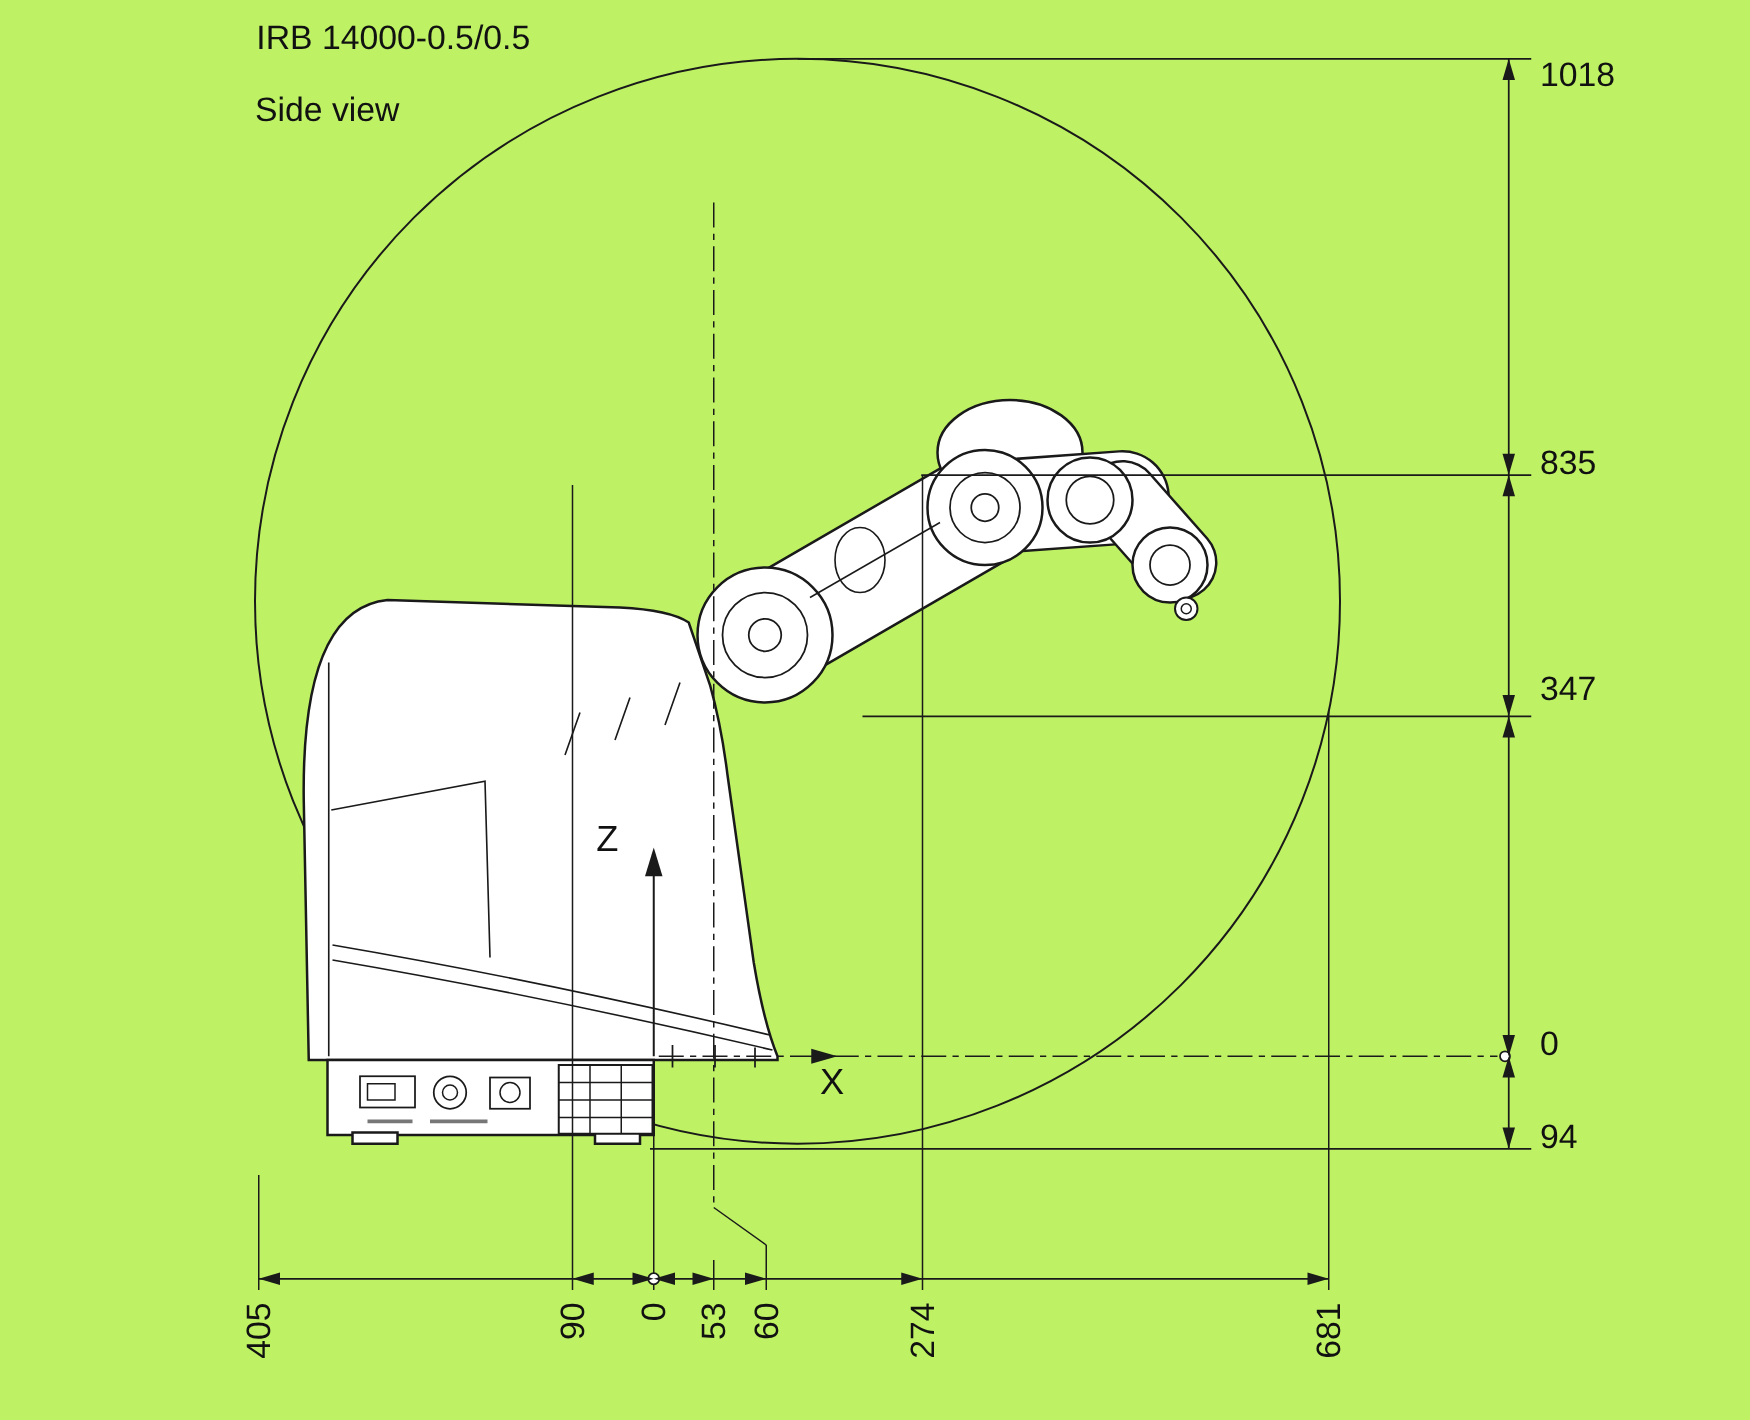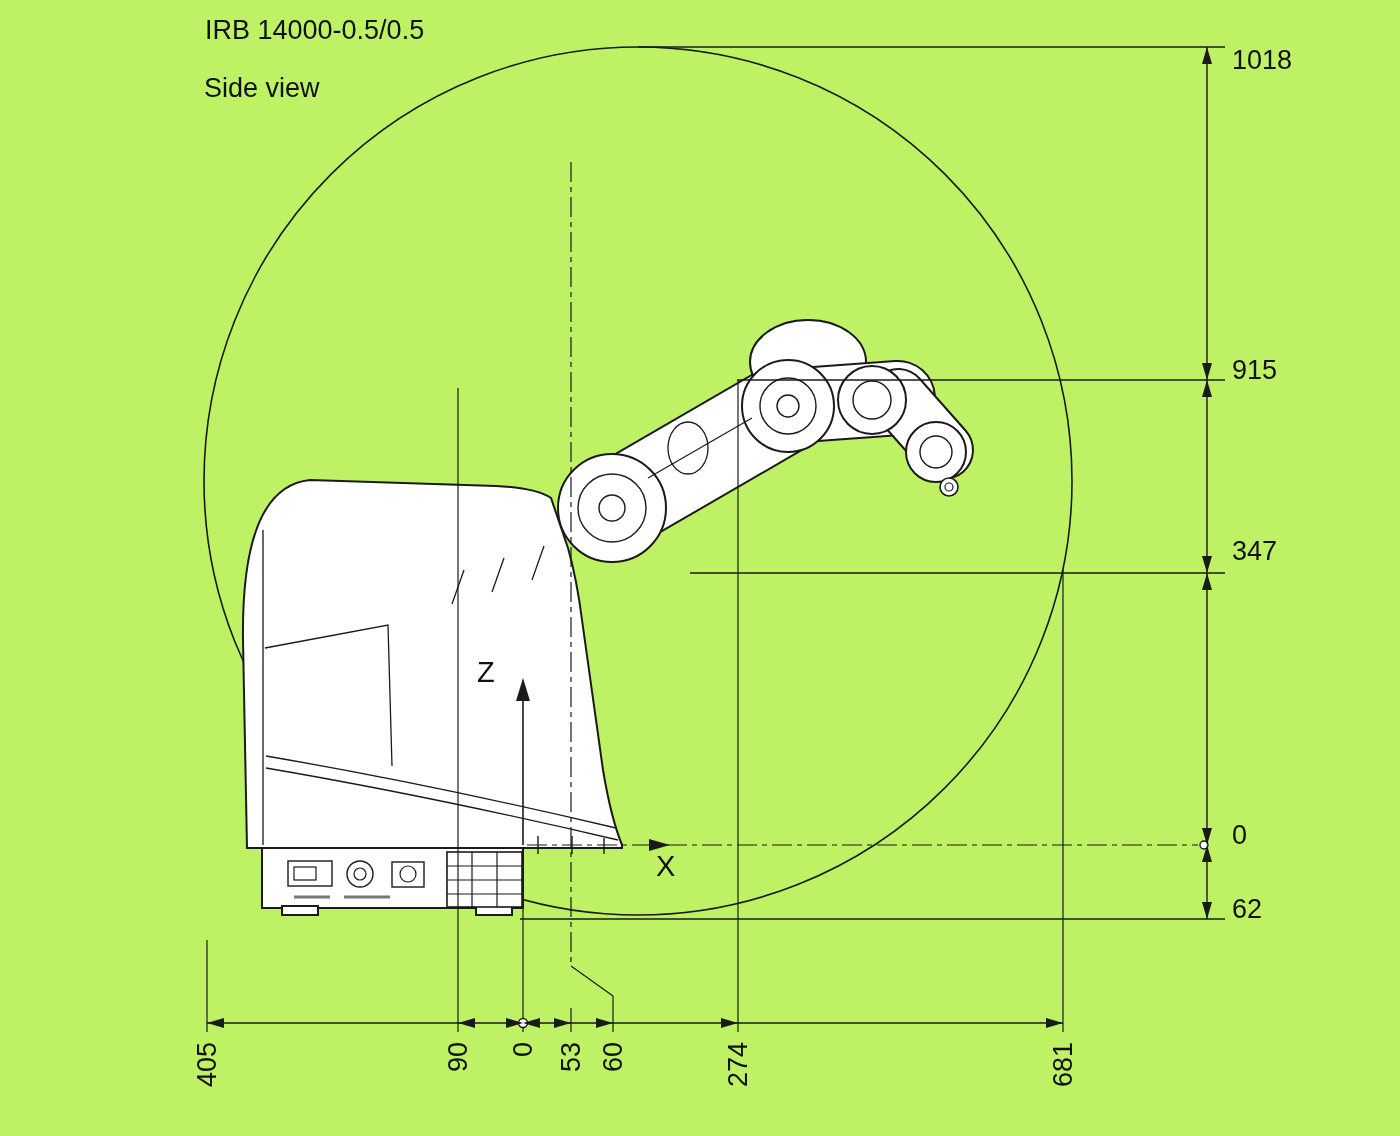--- a/index.html
+++ b/index.html
@@ -168,24 +168,24 @@
       <polygon points="613,1023 596,1018 596,1028"></polygon>
       <polygon points="738,1023 721,1018 721,1028"></polygon>
       <polygon points="1063,1023 1046,1018 1046,1028"></polygon>
     </g>
   </svg>
 
   <div class="lbl title">IRB 14000-0.5/0.5</div>
   <div class="lbl subtitle">Side view</div>
 
   <div class="lbl dv dv0">1018</div>
-  <div class="lbl dv dv1">915</div>
+  <div class="lbl dv dv1">835</div>
   <div class="lbl dv dv2">347</div>
   <div class="lbl dv dv3">0</div>
-  <div class="lbl dv dv4">62</div>
+  <div class="lbl dv dv4">94</div>
 
   <div class="lbl vlbl h0">405</div>
   <div class="lbl vlbl h1">90</div>
   <div class="lbl vlbl h2">0</div>
   <div class="lbl vlbl h3">53</div>
   <div class="lbl vlbl h4">60</div>
   <div class="lbl vlbl h5">274</div>
   <div class="lbl vlbl h6">681</div>
 
   <div class="lbl axis-z">Z</div>

